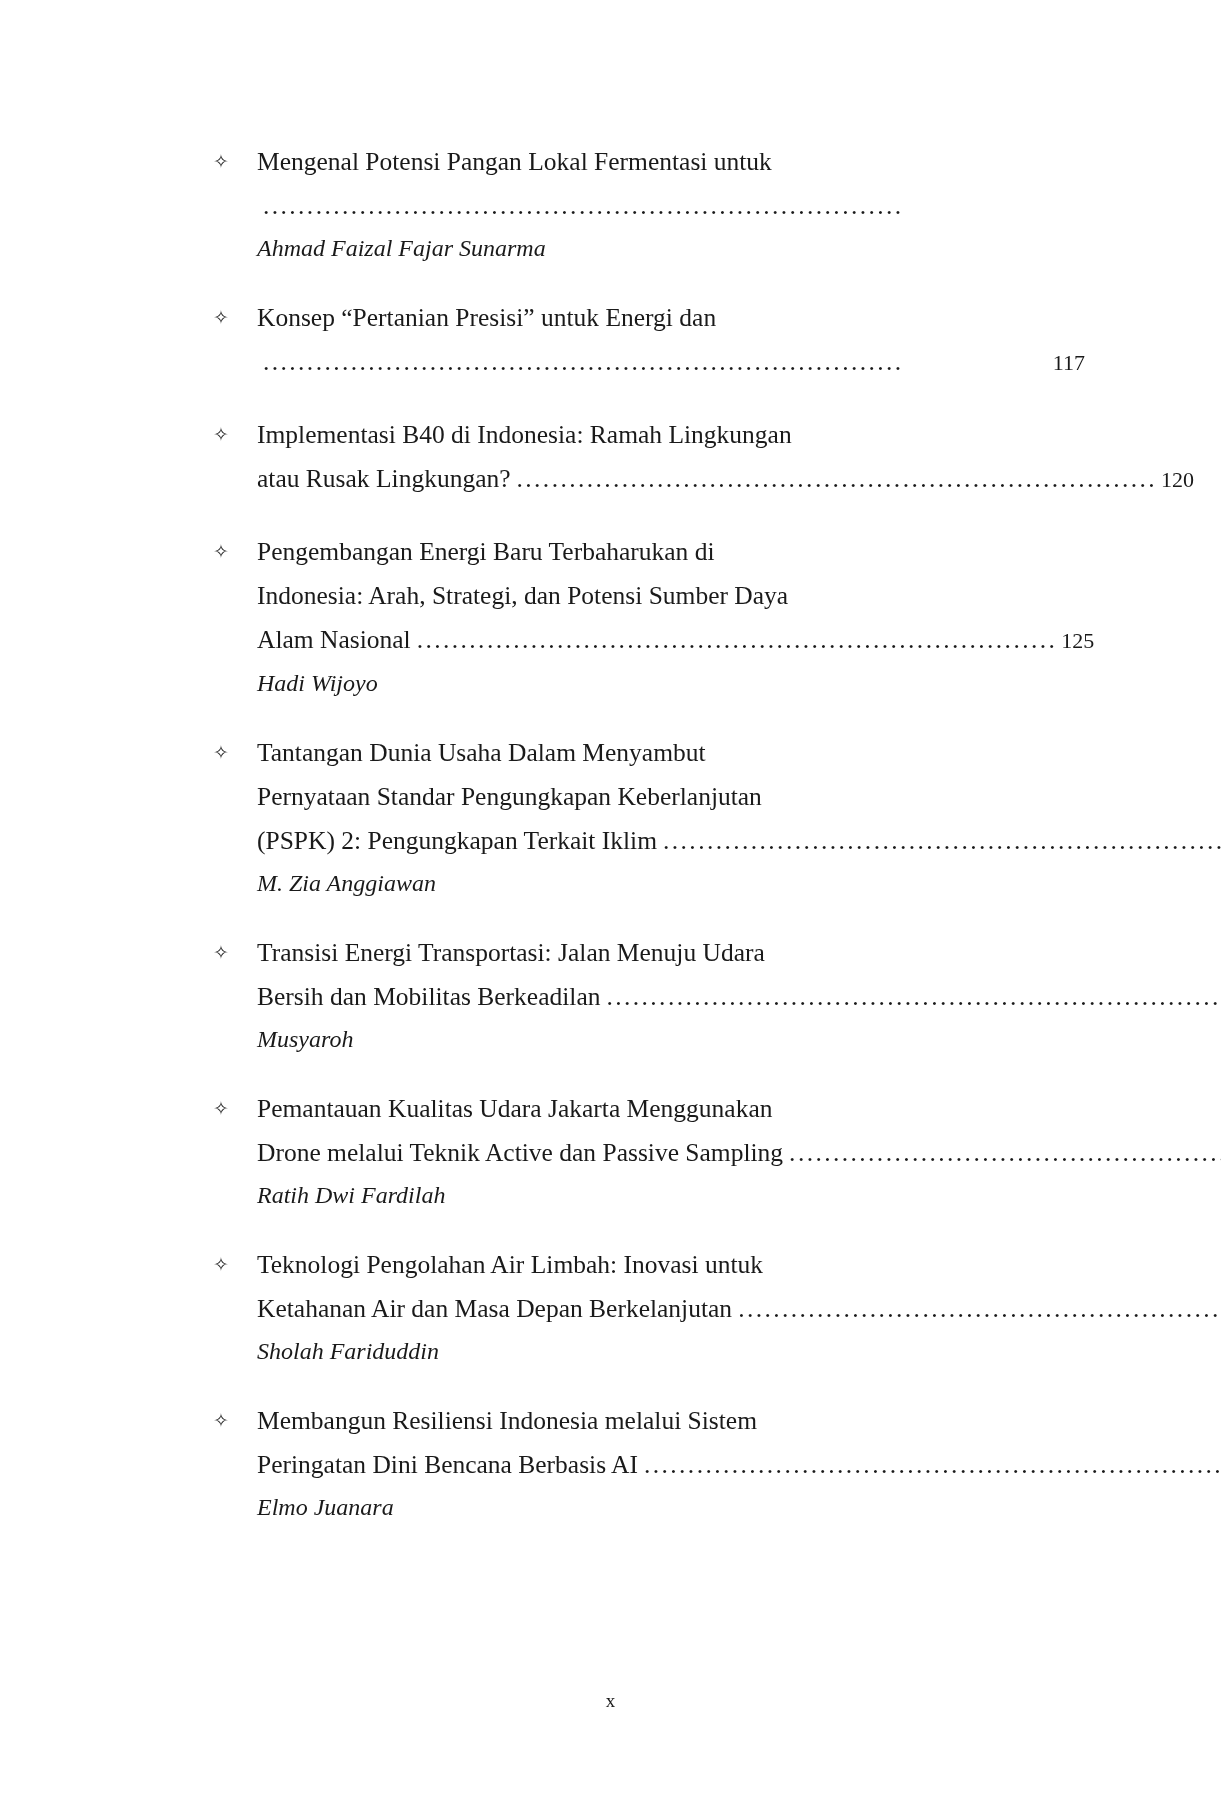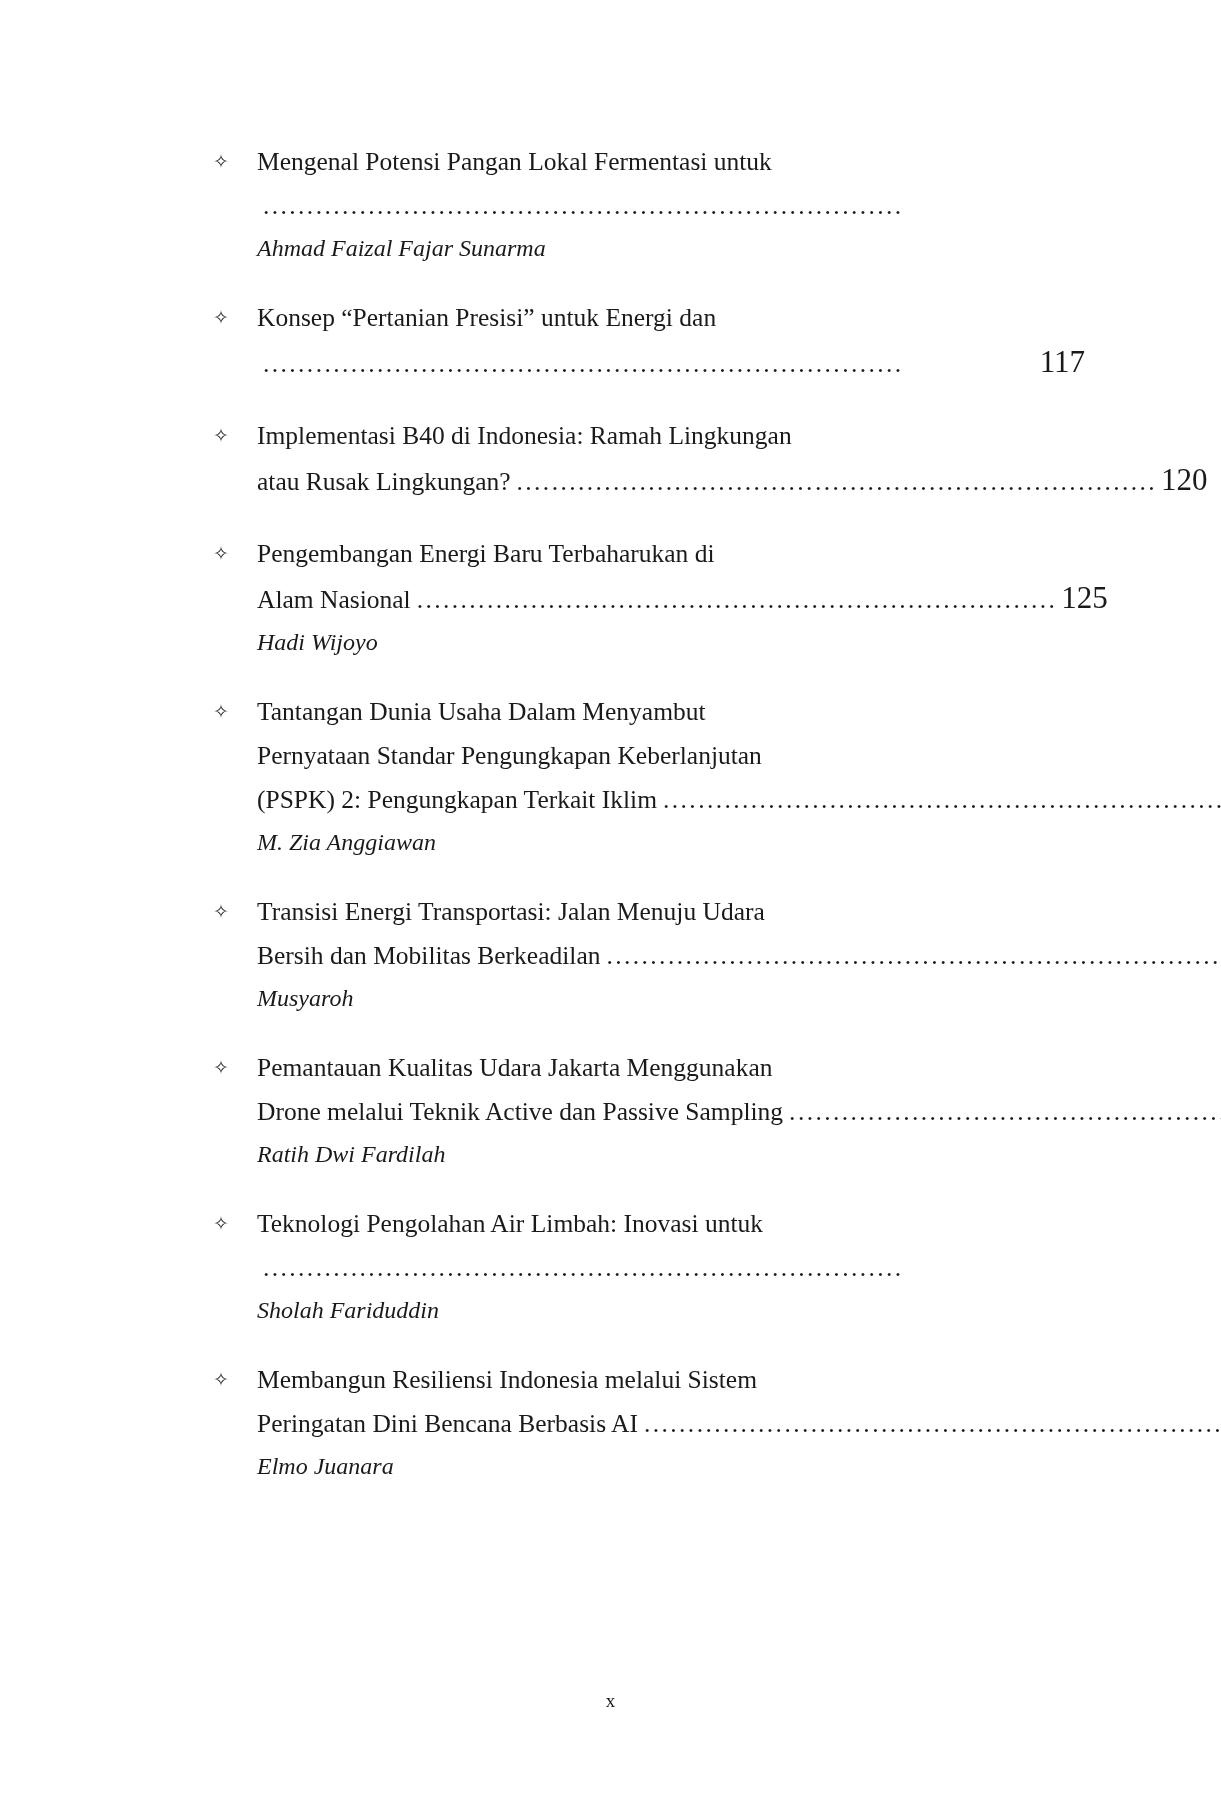--- a/index.html
+++ b/index.html
@@ -71,21 +71,21 @@
     overflow: hidden;
     white-space: nowrap;
     font-size: 25.5px;
     letter-spacing: 2.4px;
     color: #1a1a1a;
     margin: 0 4px 0 6px;
     min-width: 10px;
   }
   .page-num {
     flex: 0 0 auto;
-    font-size: 31px;
+    font-size: 22px;
     white-space: nowrap;
     text-align: right;
   }
   .entry-author {
     font-size: 24px;
     line-height: 40px;
     font-style: italic;
     color: #1a1a1a;
   }
   .ital {
@@ -147,20 +147,21 @@
           </span>
         </div>
       </div>
     </div>
 
     <div class="toc-entry">
       <div class="bullet">✧</div>
       <div class="entry-body">
         <div class="entry-title">
           <span class="title-line">Pengembangan Energi Baru Terbaharukan di</span>
+          <span class="title-line">Indonesia: Arah, Strategi, dan Potensi Sumber Daya</span>
           <span class="line-with-leader">
             <span class="line-text">Alam Nasional</span>
             <span class="leader">.........................................................................</span>
             <span class="page-num">125</span>
           </span>
         </div>
         <div class="entry-author">Hadi Wijoyo</div>
       </div>
     </div>
 
@@ -209,20 +210,21 @@
         <div class="entry-author">Ratih Dwi Fardilah</div>
       </div>
     </div>
 
     <div class="toc-entry">
       <div class="bullet">✧</div>
       <div class="entry-body">
         <div class="entry-title">
           <span class="title-line">Teknologi Pengolahan Air Limbah: Inovasi untuk</span>
           <span class="line-with-leader">
+            <span class="line-text">Ketahanan Air dan Masa Depan Berkelanjutan</span>
             <span class="leader">.........................................................................</span>
 
           </span>
         </div>
         <div class="entry-author">Sholah Fariduddin</div>
       </div>
     </div>
 
     <div class="toc-entry">
       <div class="bullet">✧</div>

